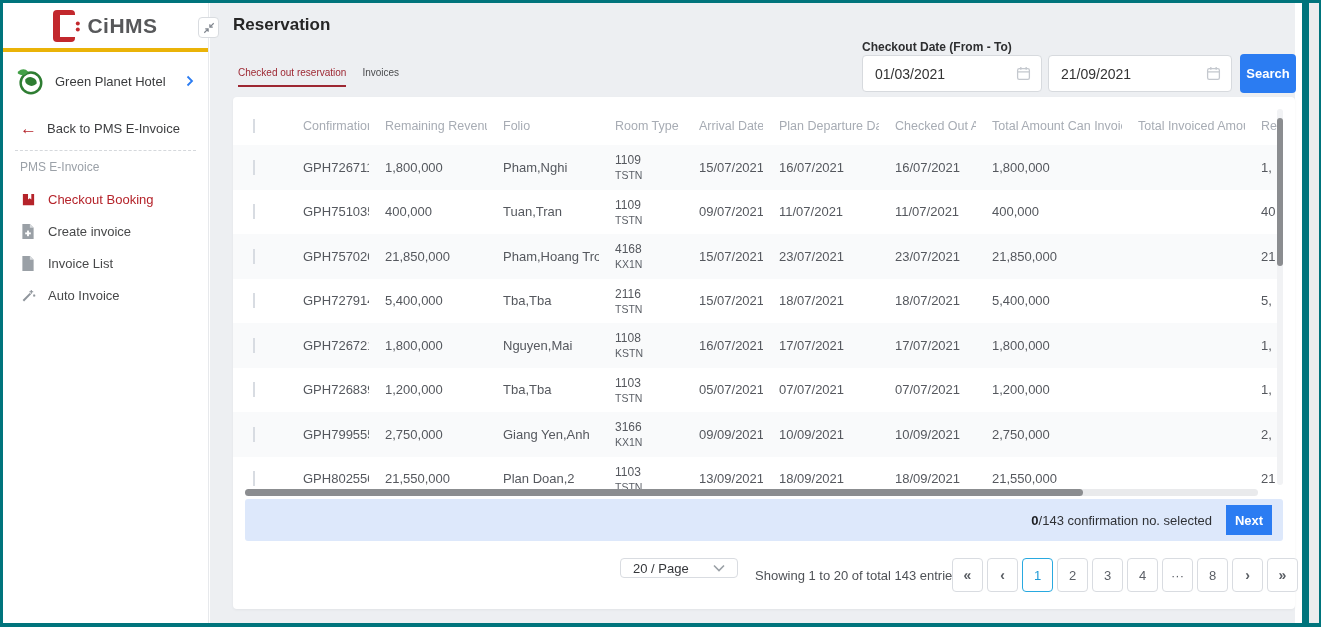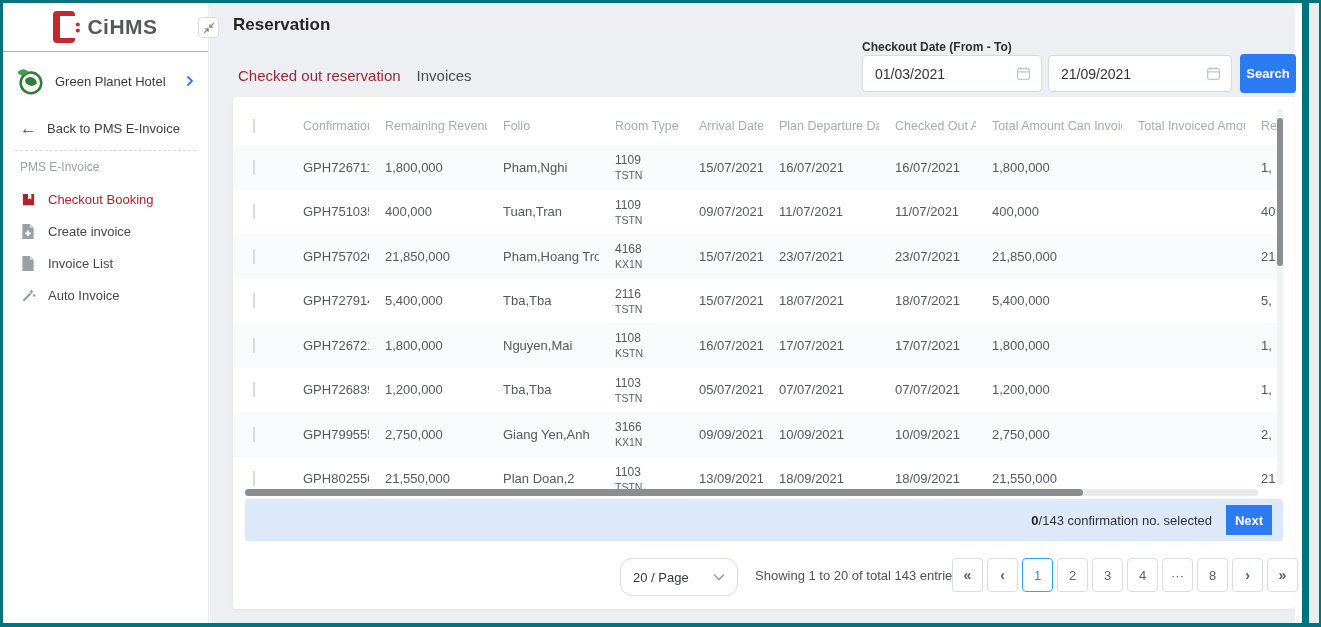--- a/index.html
+++ b/index.html
@@ -12,21 +12,21 @@
   .frame-top { left:0; top:0; width:100%; height:3px; }
   .frame-bottom { left:0; bottom:0; width:100%; height:4px; }
   .frame-left { left:0; top:0; bottom:0; width:3px; }
   .frame-right { right:0; top:0; bottom:0; width:2px; }
   .right-strip { position:absolute; right:2px; top:3px; bottom:4px; width:17px;
     background:#ebedee; border-left:7px solid #00747c; z-index:50; }
 
   
   .sidebar { position:absolute; left:3px; top:3px; bottom:4px; width:206px;
     background:#fff; border-right:1px solid #e7e9ec; z-index:10; }
-  .logo-row { height:49px; border-bottom:1px solid #eab308; display:flex; align-items:center; justify-content:center; gap:7px; }
+  .logo-row { height:49px; border-bottom:4px solid #eab308; display:flex; align-items:center; justify-content:center; gap:7px; }
   .logo-mark { position:relative; width:27px; height:32px; }
   .logo-word { font-size:21px; font-weight:bold; color:#57585a; letter-spacing:.5px; }
   .collapse-btn { position:absolute; top:14px; right:-11px; width:21px; height:21px; background:#fff;
     border:1px solid #d9dce0; border-radius:4px; display:flex; align-items:center; justify-content:center; z-index:20; cursor:pointer; }
   .hotel-row { position:absolute; top:57px; left:0; right:0; height:42px; display:flex; align-items:center; padding:0 14px 0 12px; cursor:pointer; }
   .hotel-name { flex:1; margin-left:10px; font-size:13px; color:#3a3b3d; }
   .back-row { position:absolute; top:112px; left:0; right:0; height:26px; display:flex; align-items:center; padding-left:17px; cursor:pointer; }
   .back-arrow { color:#b5232a; font-size:17px; font-weight:bold; line-height:1; }
   .back-label { margin-left:10px; font-size:13px; color:#3d3e40; }
   .dashed-div { position:absolute; top:147px; left:12px; right:12px; border-top:1px dashed #d5d8dc; }
@@ -43,21 +43,21 @@
   .filters-label { position:absolute; left:652px; top:37px; font-size:12px; font-weight:bold; color:#2d2e30; }
   .date-input { position:absolute; top:52px; height:37px; background:#fff; border:1px solid #d7dade; border-radius:4px;
     display:flex; align-items:center; padding:0 10px 0 12px; cursor:text; }
   .date-input .dval { flex:1; font-size:14px; color:#333; }
   .date-from { left:652px; width:180px;justify-content:space-between; }
   .date-to { left:838px; width:184px; }
   .search-btn { position:absolute; left:1030px; top:51px; width:56px; height:39px; background:#2b7cf2; color:#fff;
     border:none; border-radius:4px; font-size:13px; font-weight:bold; cursor:pointer; font-family:Liberation Sans, sans-serif; }
 
   .tabs { position:absolute; left:28px; top:64px; display:flex; gap:16px; }
-  .tab { font-size:15px; color:#4b4c4e; padding-bottom:14px; border-bottom:2px solid transparent; cursor:pointer; }
+  .tab { font-size:10px; color:#4b4c4e; padding-bottom:7px; border-bottom:2px solid transparent; cursor:pointer; }
   .tab.tab-active { color:#9d2732; border-bottom-color:#9d2732; }
 
   
   .card { position:absolute; left:23px; top:94px; width:1062px; height:512px; background:#fff;
     border-radius:4px; box-shadow:0 1px 3px rgba(0,0,0,.05); }
 
   .table-clip { position:absolute; left:0; top:0; right:18px; height:392px; overflow:hidden; }
   .tgrid { display:grid; grid-template-columns:54px 82px 118px 112px 84px 80px 116px 97px 146px 123px 60px; width:1072px; }
   .thead { position:absolute; top:10px; left:0; height:38px; align-items:center; }
   .th { font-size:12.5px; color:#a7acb4; padding-left:16px; white-space:nowrap; overflow:hidden; }
@@ -80,21 +80,21 @@
 
   
   .sel-bar { position:absolute; top:402px; left:12px; right:12px; height:42px; background:#dde8fb; border-radius:3px;
     display:flex; align-items:center; justify-content:flex-end; padding-right:11px; gap:14px; }
   .sel-text { font-size:13px; color:#303236; }
   .sel-text b { font-weight:bold; color:#1b1d21; }
   .next-btn { width:46px; height:30px; background:#2b7cf2; color:#fff; border:none; border-radius:0;
     font-size:13px; font-weight:bold; cursor:pointer; font-family:inherit; }
 
   
-  .pagesize-select { position:absolute; top:461px; left:387px; width:118px; height:38px; border:1px solid #d9dce1; border-radius:12px;
+  .pagesize-select { position:absolute; top:461px; left:387px; width:118px; height:20px; border:1px solid #d9dce1; border-radius:4px;
     background:#fff; display:flex; align-items:center; padding:0 12px; cursor:pointer; }
   .pagesize-select .psval { flex:1; font-size:13px; color:#35373b; }
   .showing-text { position:absolute; top:461px; left:522px; height:34px; display:flex; align-items:center; font-size:13px; color:#4f5257; }
   .pager { position:absolute; top:461px; left:719px; display:flex; gap:4px; }
   .pg-btn { width:31px; height:34px; background:#fff; border:1px solid #d9dce1; border-radius:4px;
     font-size:13px; color:#5b5f66; display:flex; align-items:center; justify-content:center; cursor:pointer; font-family:inherit; }
   .pg-btn.pg-arrow { font-size:14px; font-weight:bold; color:#595d63; }
   .pg-btn.pg-active { border-color:#29a9e0; color:#1f9bd7; }
 </style>
 </head>

